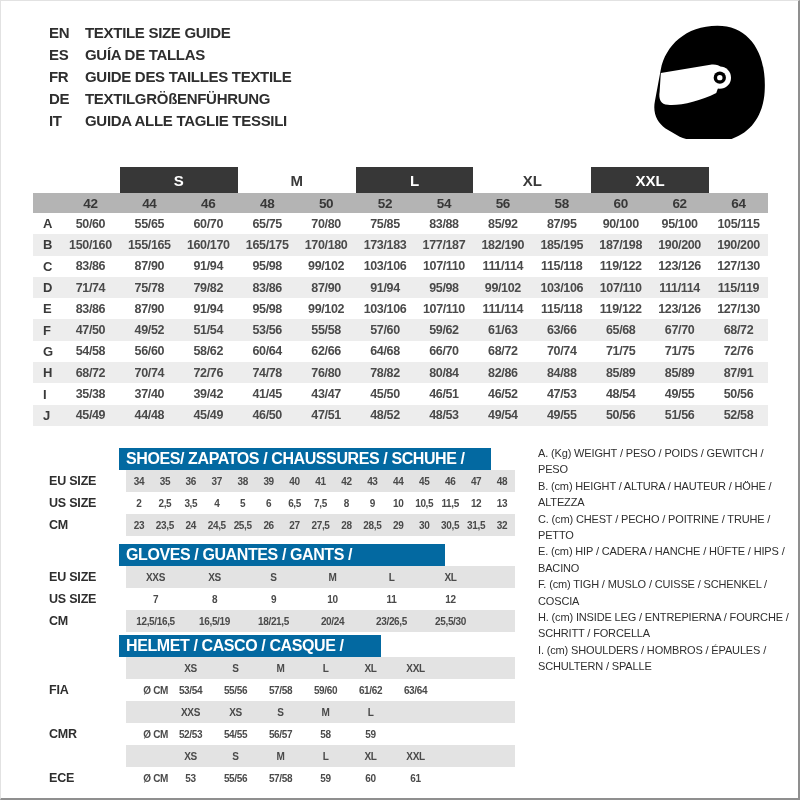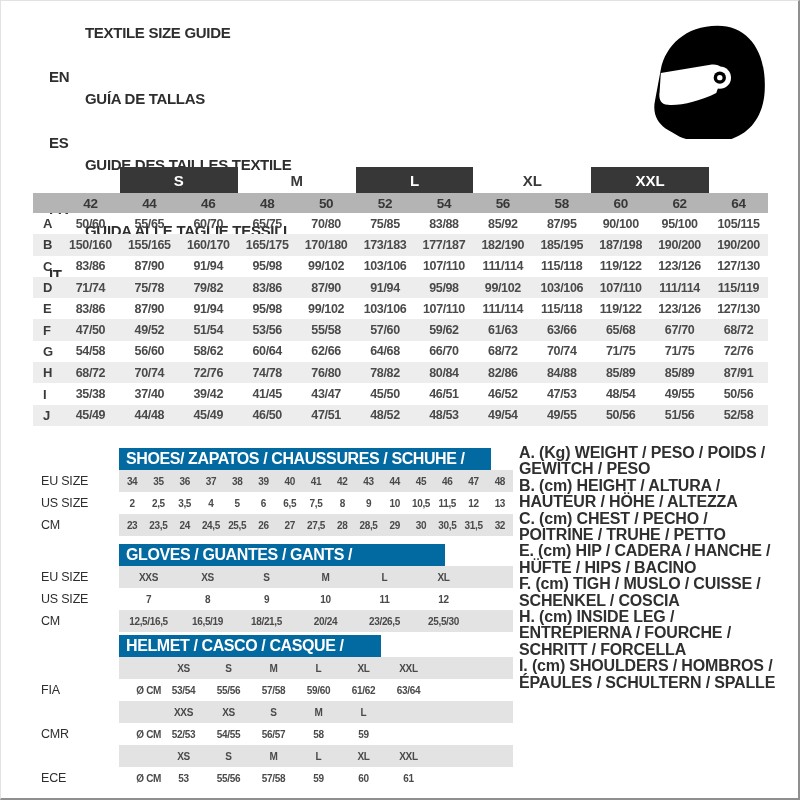--- a/index.html
+++ b/index.html
@@ -5,21 +5,21 @@
   * { margin:0; padding:0; box-sizing:border-box; }
   html,body { background:#fff; }
   .page {
     position:relative; width:800px; height:800px; background:#ffffff;
     font-family:"Liberation Sans", sans-serif; color:#3a3a3a; overflow:hidden;
     border:1px solid #e2e2e2; border-right:2px solid #8f8f8f; border-bottom:2px solid #8f8f8f;
   }
   
   .lang-list { position:absolute; left:48px; top:21px; }
   .lang-row { display:flex; line-height:22px; font-size:15px; font-weight:700; letter-spacing:-0.3px; color:#2e2e2e; }
-  .lang-code { width:36px;margin-top:44px; }
+  .lang-code { width:36px; }
   .helmet-logo { position:absolute; left:648px; top:20px; width:118px; height:118px; }
   
   .textile { position:absolute; left:32px; top:166px; width:735px; }
   .grid12 { display:grid; grid-template-columns:28px repeat(12,1fr); }
   .group-row { height:26px; }
   .size-box { background:#373737; color:#fff; display:flex; align-items:center; justify-content:center;
               font-size:15px; font-weight:700; }
   .size-plain { color:#3a3a3a; display:flex; align-items:center; justify-content:center;
                 font-size:15px; font-weight:700; }
   .band-row { height:20px; background:#b4b4b4; align-items:center; text-align:center;
@@ -30,49 +30,53 @@
   .row-letter { text-align:left; padding-left:10px; color:#3a3a3a; font-size:13px; }
   
   .section { position:absolute; left:32px; width:482px; }
   .sec-bar { height:22px; line-height:22px; background:#0369a1; color:#fff; font-weight:700;
              font-size:16px; letter-spacing:-0.4px; padding-left:7px; margin-left:86px; }
   .shoes-bar { width:372px; }
   .gloves-bar { width:326px; }
   .helmet-bar { width:262px; }
   .sec-row { display:flex; height:22px; }
   .sec-label { width:86px; display:flex; align-items:center; padding-left:8px;
-               font-size:12.5px; font-weight:400; color:#2e2e2e; letter-spacing:-0.2px; }
+               font-size:12.5px; font-weight:700; color:#2e2e2e; letter-spacing:-0.2px;margin-left:8px; }
   .sec-content { width:394px; display:grid; align-items:center; text-align:center;
                  font-size:10px; font-weight:700; color:#4a4a4a; letter-spacing:-0.35px; }
   .sec-content.striped { background:#e3e3e3; }
   .cols15 { grid-template-columns:repeat(15,1fr); }
   .cols6  { grid-template-columns:repeat(6,59px) 1fr; }
   .colsH  { grid-template-columns:42px repeat(6,45px) 1fr; }
   .oecm { text-align:right; padding-left:2px; }
   
-  .legend { position:absolute; left:518px; top:444px; width:258px; font-size:16px; font-weight:700;
+  .legend { position:absolute; left:537px; top:444px; width:258px; font-size:11px; font-weight:400;
             line-height:16.4px; color:#2f2f2f; letter-spacing:-0.15px; }
 </style>
 </head>
 <body>
 
 <div class="page">
 
   <div class="lang-list" id="lang-list">
       <div class="lang-row">
         <div class="lang-code">EN</div>
         <div class="lang-title">TEXTILE SIZE GUIDE</div>
       </div>
       <div class="lang-row">
         <div class="lang-code">ES</div>
         <div class="lang-title">GUÍA DE TALLAS</div>
       </div>
       <div class="lang-row">
         <div class="lang-code">FR</div>
         <div class="lang-title">GUIDE DES TAILLES TEXTILE</div>
+      </div>
+      <div class="lang-row">
+        <div class="lang-code">DE</div>
+        <div class="lang-title">TEXTILGRÖßENFÜHRUNG</div>
       </div>
       <div class="lang-row">
         <div class="lang-code">IT</div>
         <div class="lang-title">GUIDA ALLE TAGLIE TESSILI</div>
       </div>
     </div>
 
   <svg class="helmet-logo" viewBox="0 0 100 100" aria-hidden="true">
     <path fill="#000" d="M58 4 C 31 4 14 21 10 41 L 5 68 C 3 78 7 86 14 91 L 26 98 C 40 104 58 104 70 100 C 88 94 97 78 98 60 C 100 27 85 4 58 4 Z"></path>
     <path fill="#fff" d="M10 44 L 52 37 C 60 36 64 40 62 47 L 57 61 C 43 68 26 72 16 71 C 10 71 8 66 9 60 Z"></path>

